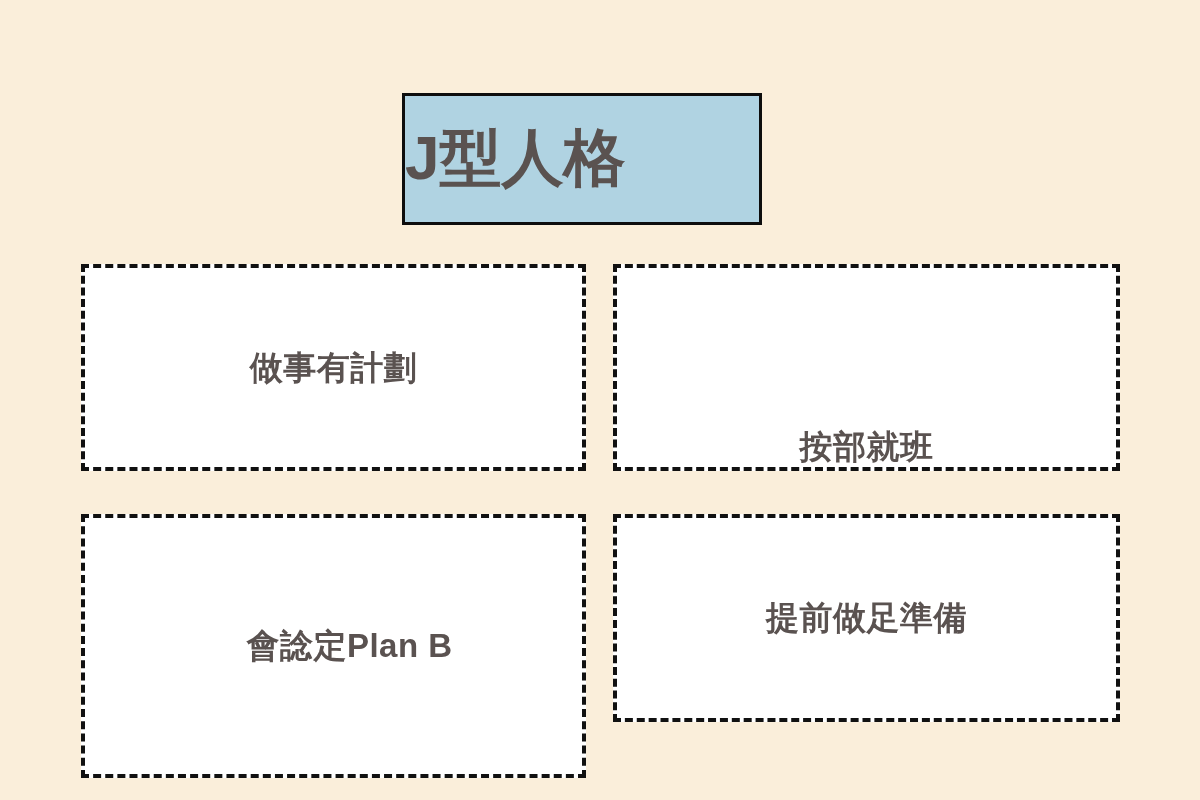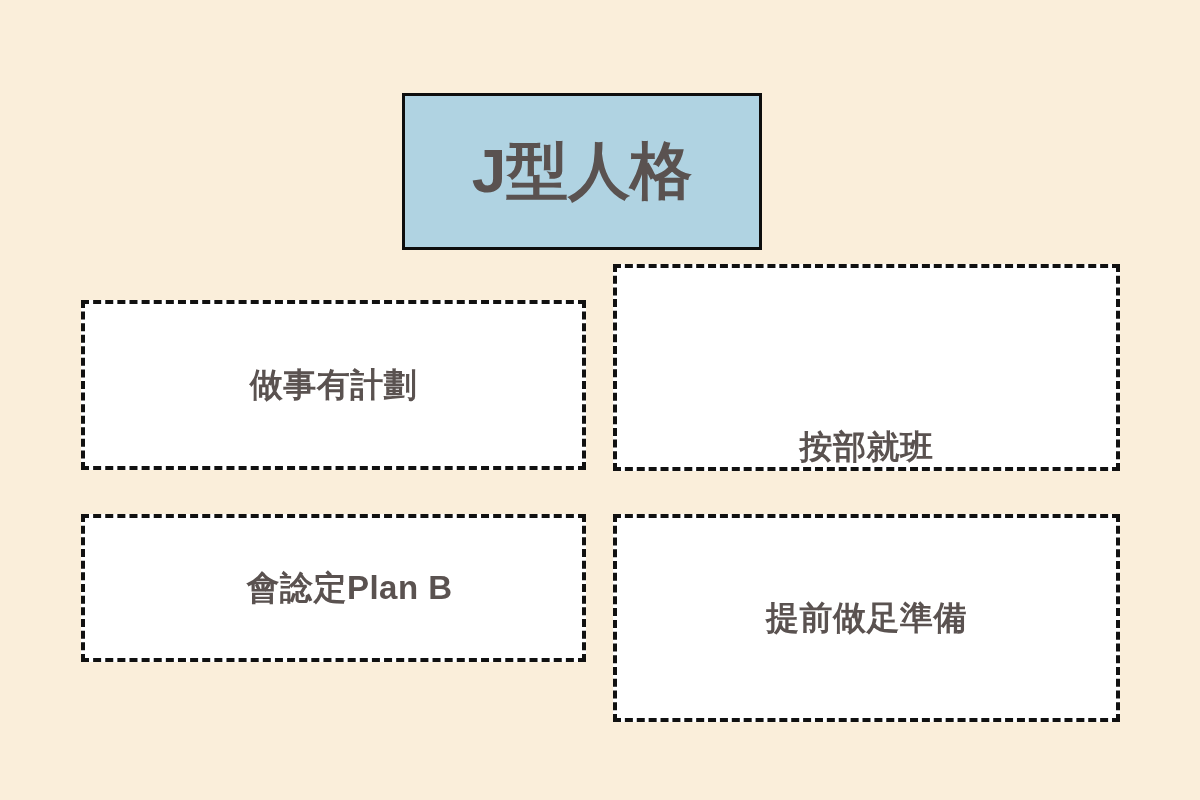--- a/index.html
+++ b/index.html
@@ -20,27 +20,26 @@
     width: 1200px;
     height: 800px;
   }
 
   
   .title-box {
     position: absolute;
     left: 402px;
     top: 93px;
     width: 360px;
-    height: 157px;
+    height: 132px;
     box-sizing: border-box;
     background: #b0d3e2;
     border: 3px solid #0d0d0d;
     display: flex;
     align-items: center;
-    justify-content: center;
   }
   .title-text {
     font-size: 62px;
     font-weight: 700;
     color: #5a5250;
     letter-spacing: 0px;
     line-height: 1;
     white-space: nowrap;
     transform: translateY(-1px);
   }
@@ -58,23 +57,23 @@
   .card-text {
     font-size: 33px;
     font-weight: 700;
     color: #5a5250;
     line-height: 1.2;
     white-space: nowrap;
     text-align: center;
     letter-spacing: 0.5px;
   }
 
-  .card-0 { left: 81px;  top: 264px; width: 505px; height: 170px; margin-top: 36px; }
+  .card-0 { left: 81px;  top: 264px; width: 505px; height: 207px; }
   .card-1 { left: 613px; top: 264px; width: 507px; height: 207px; align-items: flex-end; }
-  .card-2 { left: 81px;  top: 514px; width: 505px; height: 148px; padding-left: 32px; }
+  .card-2 { left: 81px;  top: 514px; width: 505px; height: 264px; padding-left: 32px; }
   .card-3 { left: 613px; top: 514px; width: 507px; height: 208px; }
 </style>
 </head>
 <body>
 
 <div class="canvas">
 
   <div class="title-box">
     <span class="title-text">J型人格</span>
   </div>

